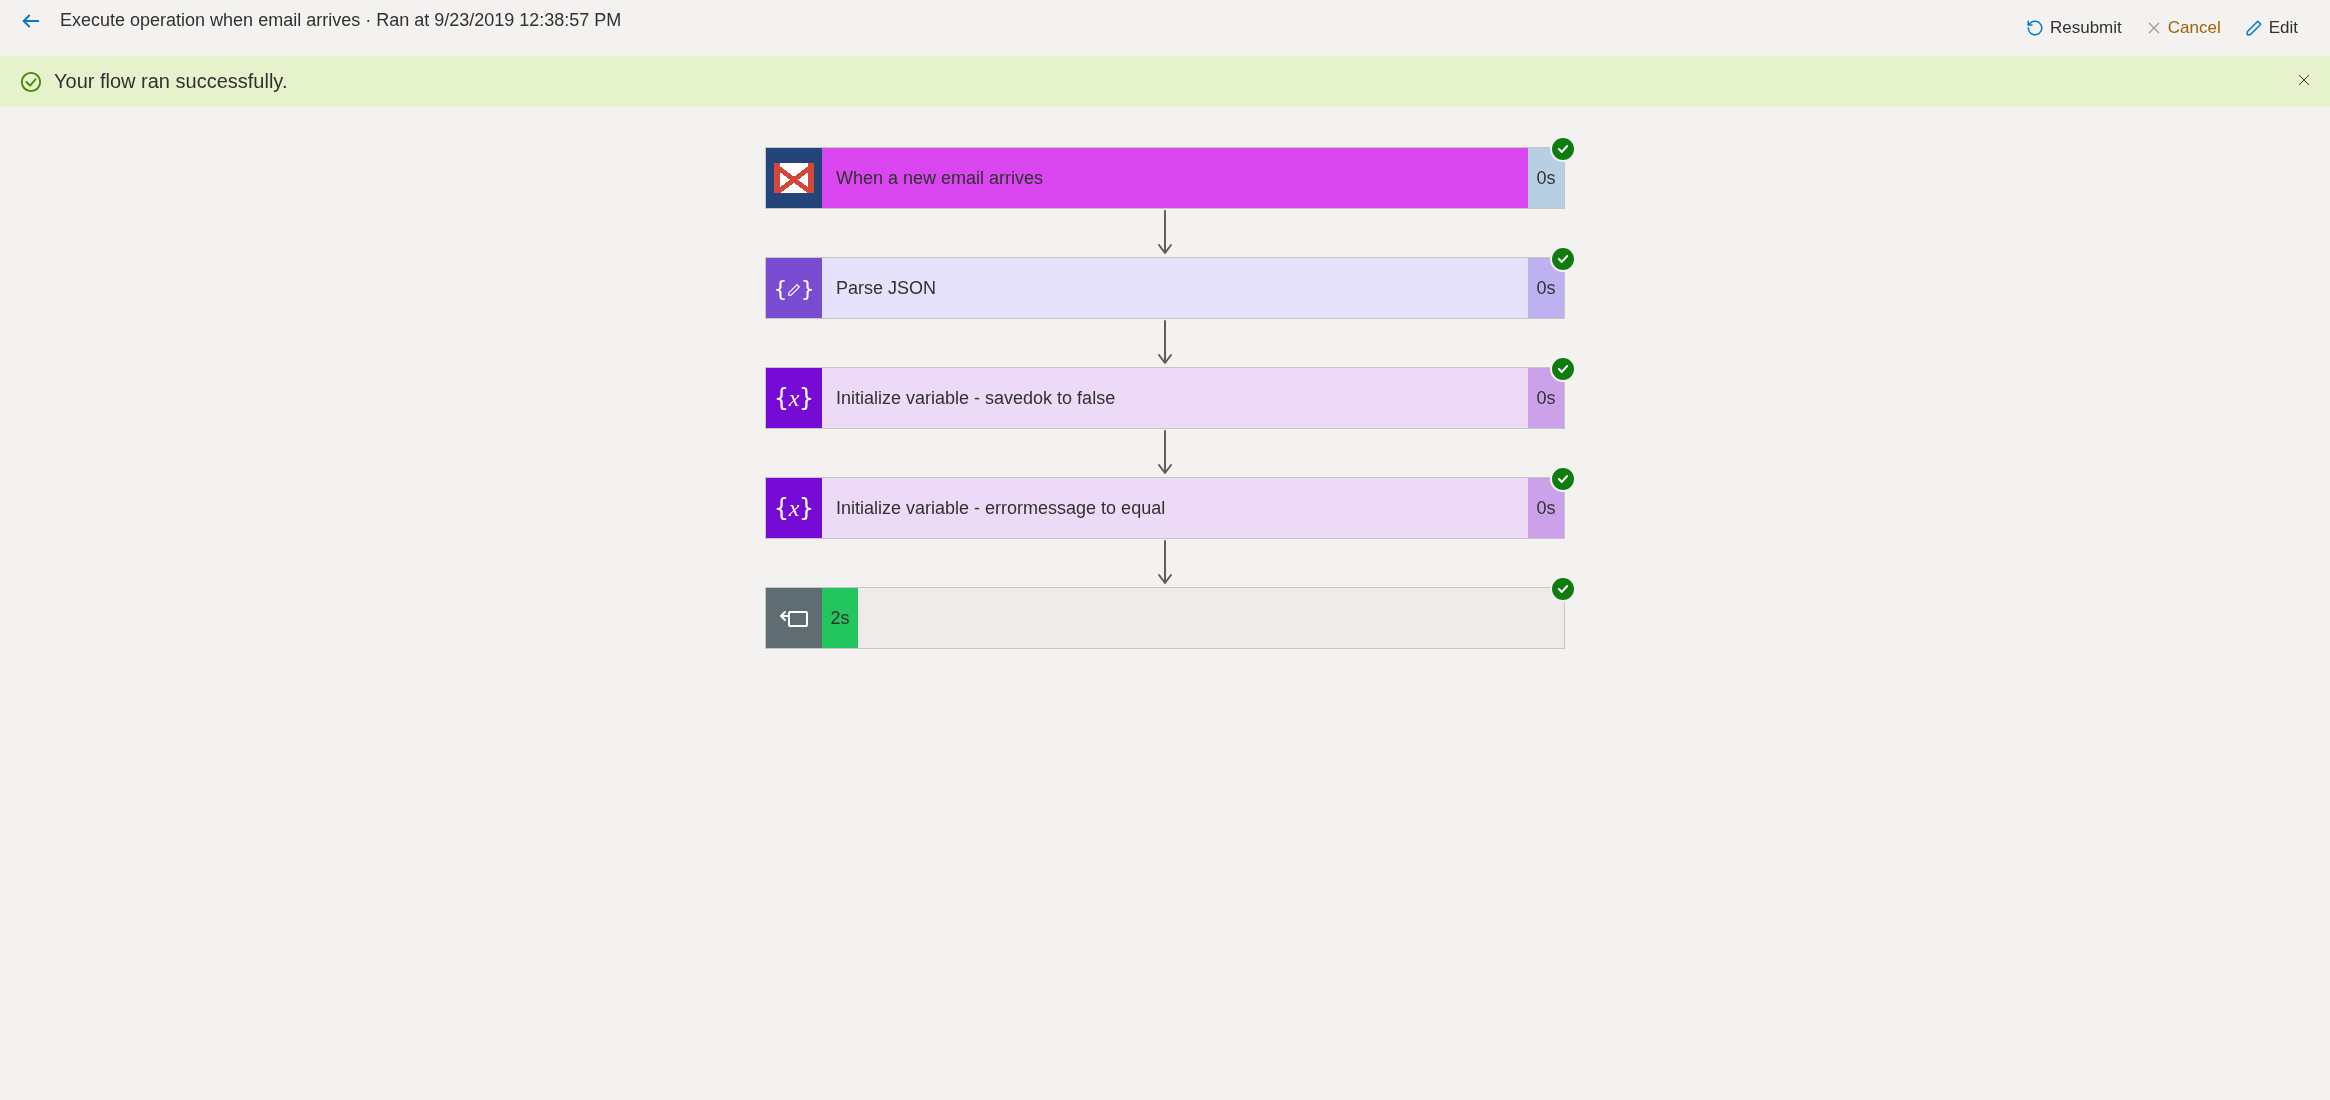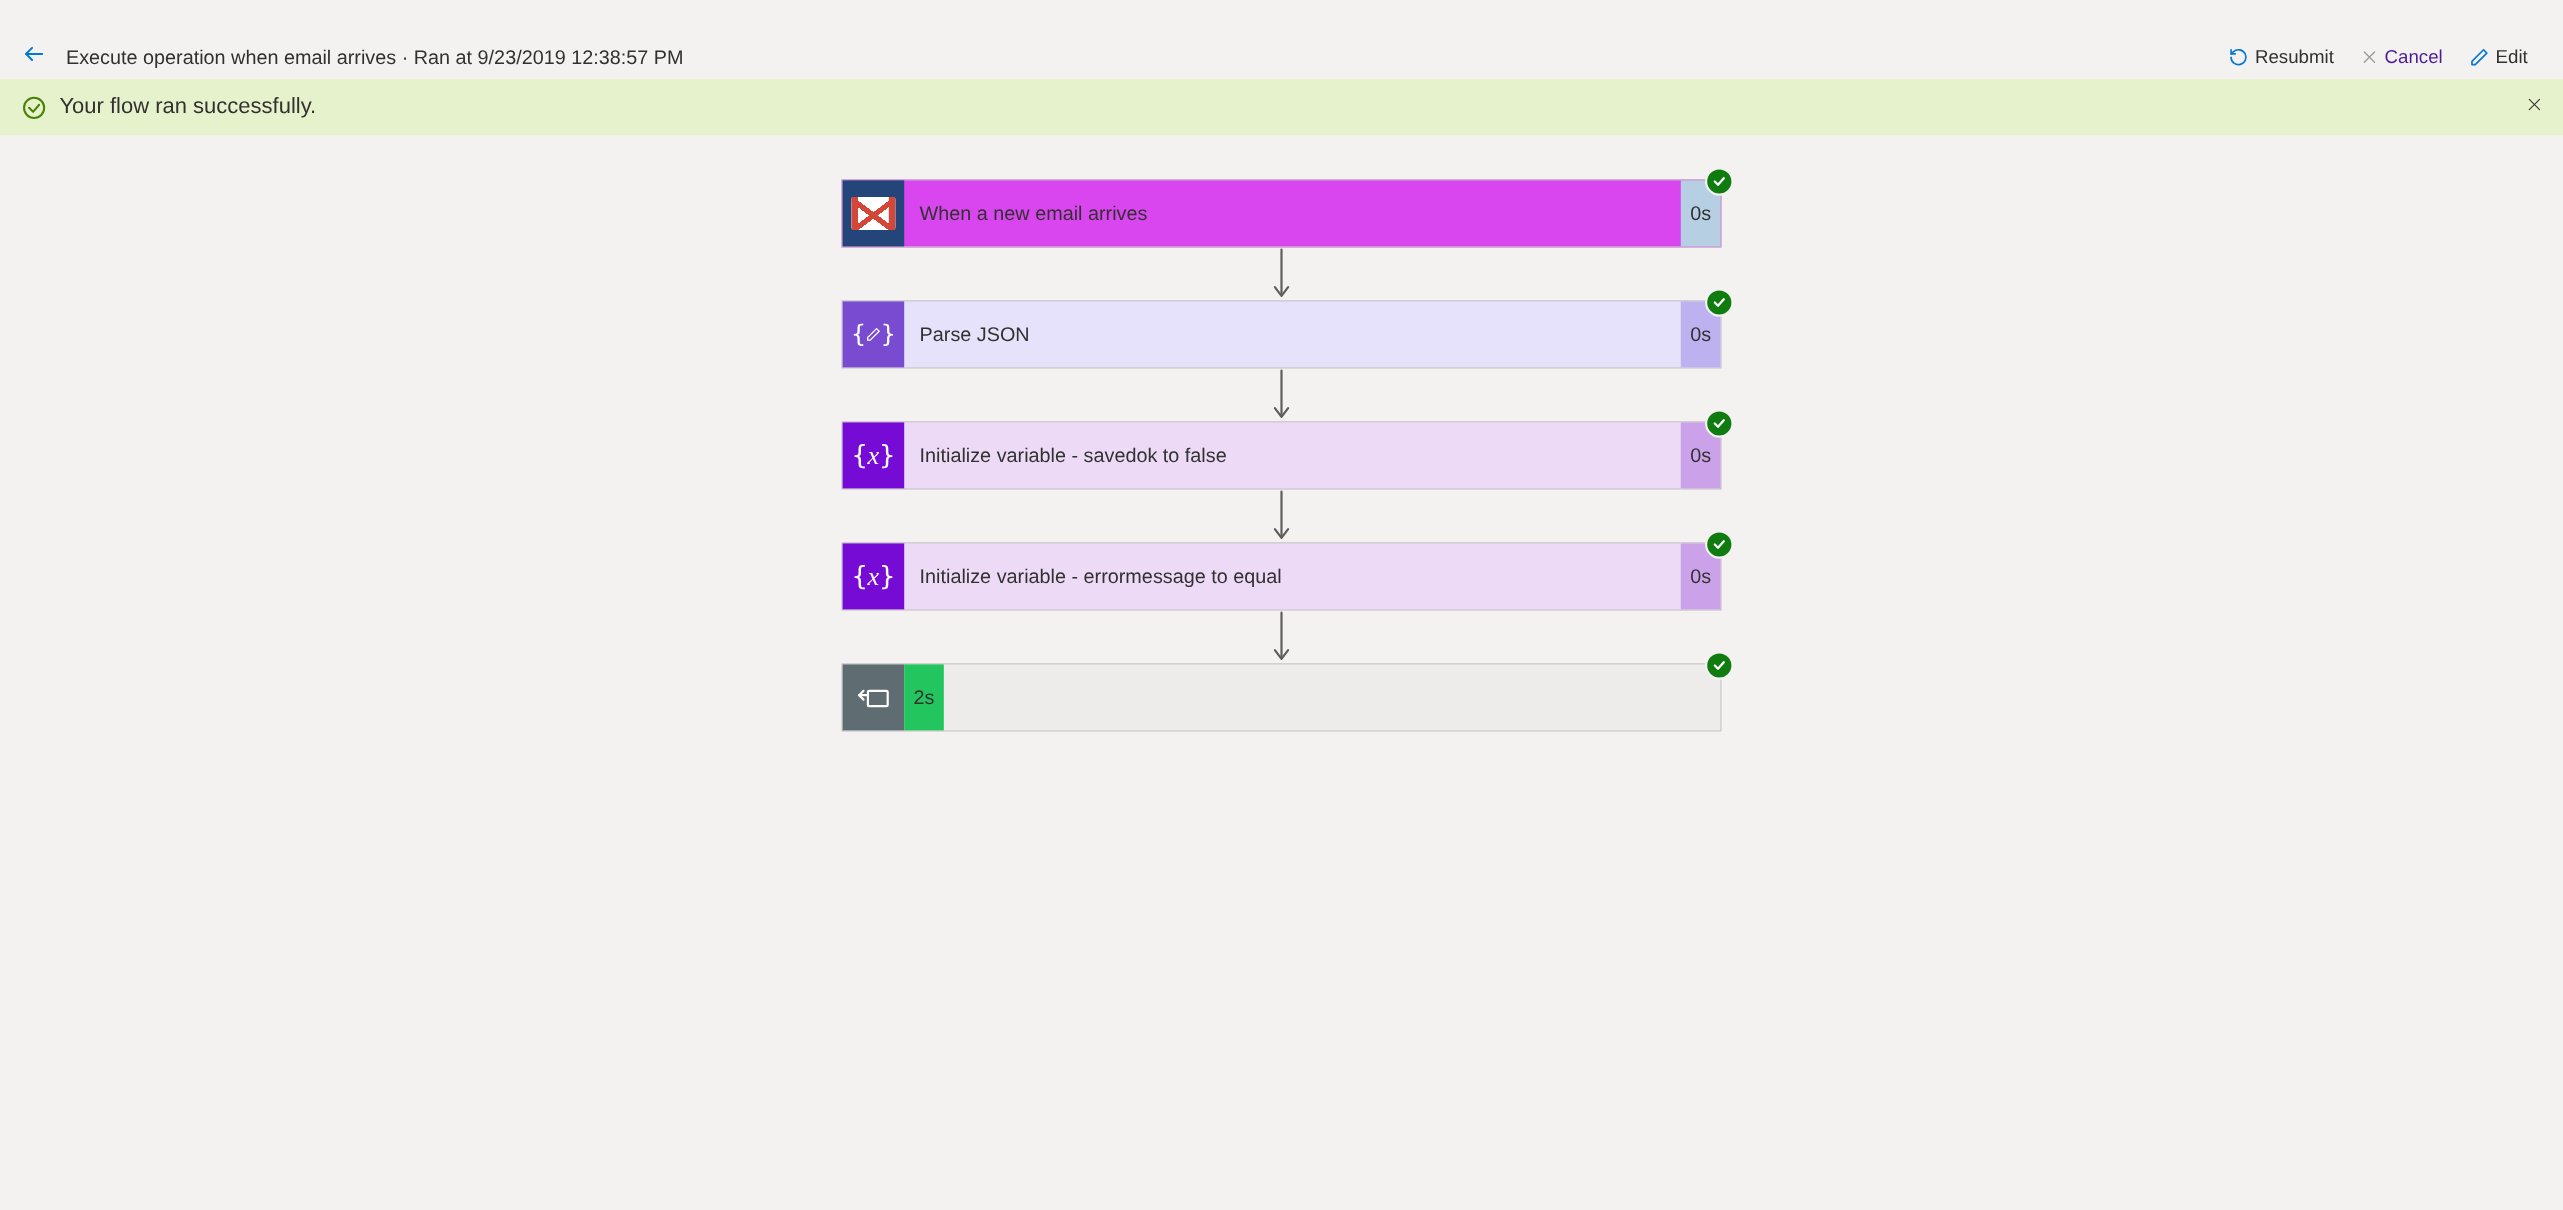--- a/index.html
+++ b/index.html
@@ -8,25 +8,23 @@
       box-sizing: border-box;
     }
     body {
       font-family: "Segoe UI", -apple-system, BlinkMacSystemFont, sans-serif;
       background: #f3f2f1;
       font-size: 14px;
       color: #323130;
     }
     .header {
       display: flex;
-      align-items: center;
       padding: 10px 20px;
       background: #f3f2f1;
-      height: 40px;
-      margin-top: 32px;
+      height: 56px;
     }
     .back-arrow {
       color: #0078d4;
       font-size: 22px;
       cursor: pointer;
       padding: 0 8px 0 0;
       margin-right: 10px;
     }
     .title-area {
       flex: 1;
@@ -41,21 +39,21 @@
     }
     .header-btn {
       display: flex;
       align-items: center;
       cursor: pointer;
       padding: 8px 12px;
       color: #323130;
       font-size: 17px;
     }
     .header-btn.disabled {
-      color: #4c1d95;
+      color: #a16207;
       cursor: default;
     }
     .header-btn-icon {
       margin-right: 6px;
       font-size: 18px;
       display: inline-flex;
       align-items: center;
     }
     .success-bar {
       display: flex;

